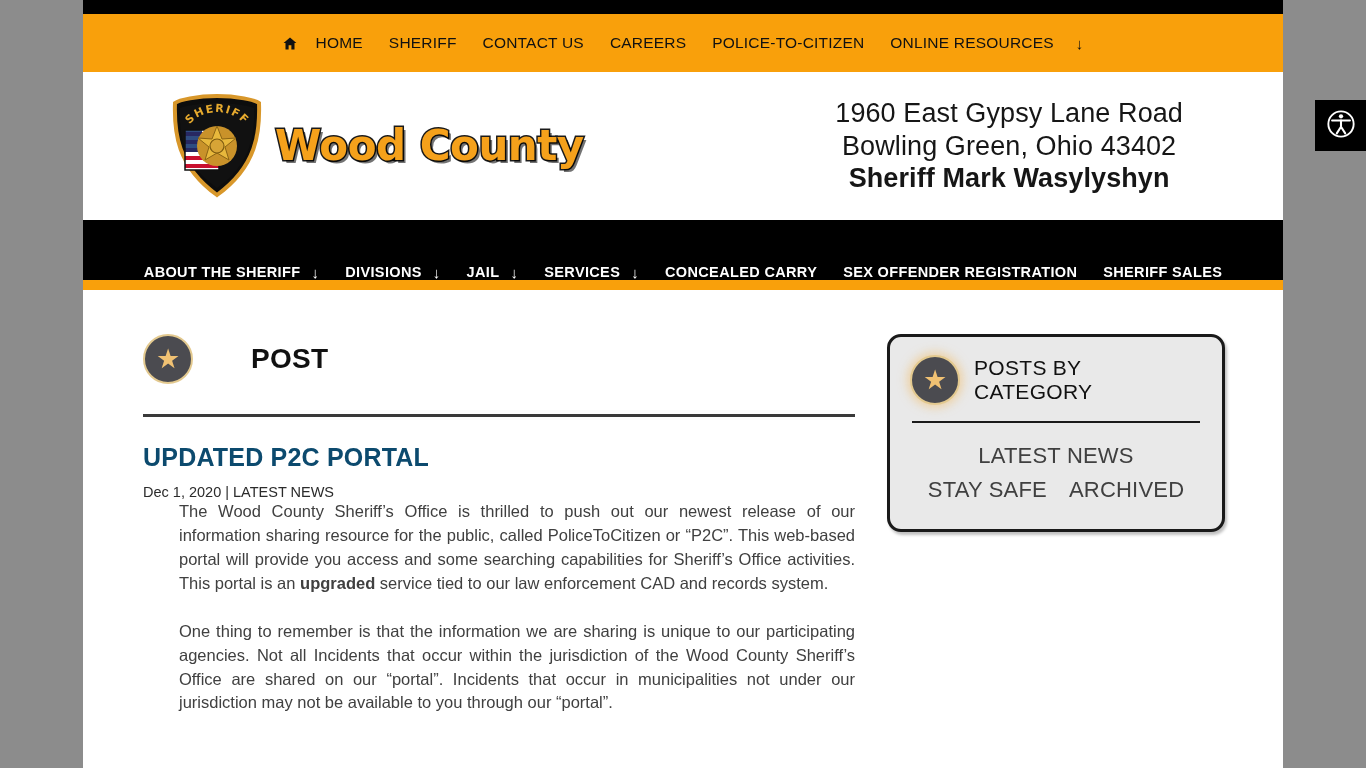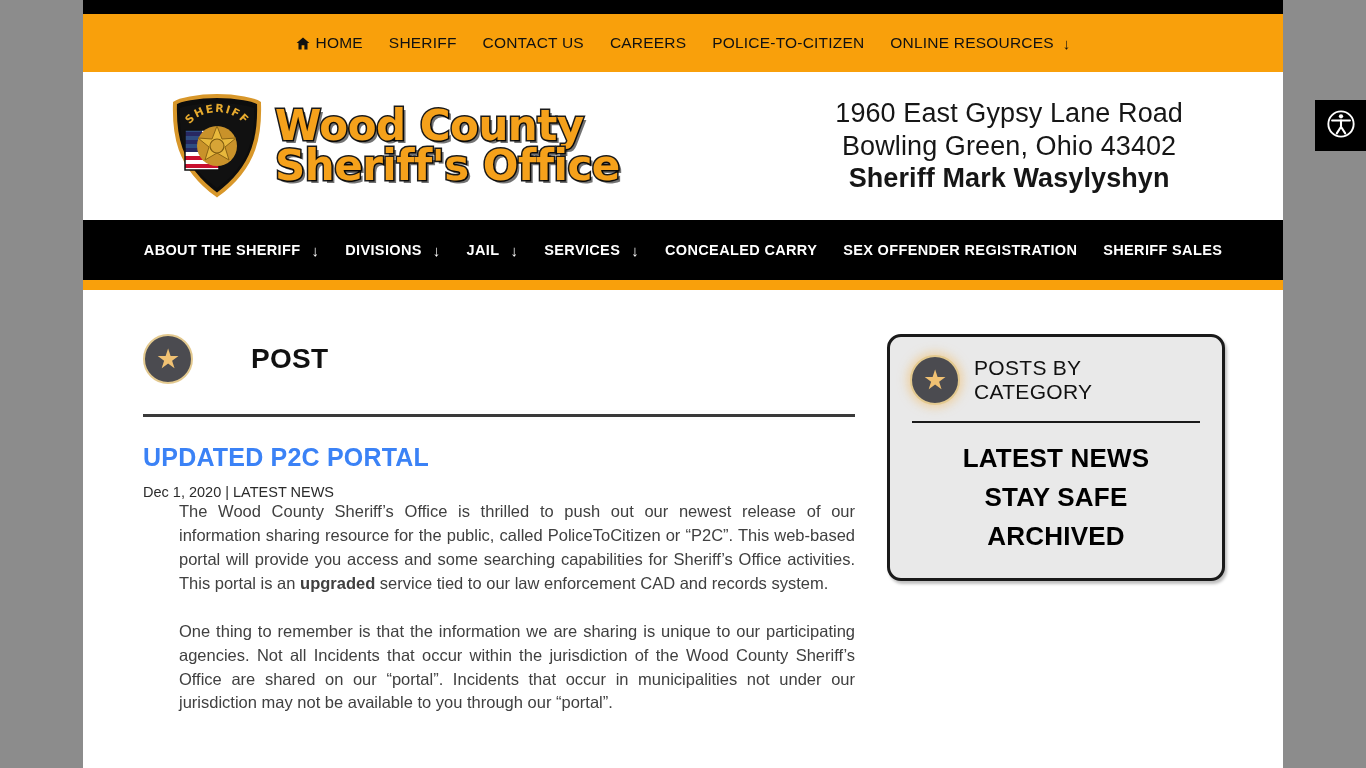--- a/index.html
+++ b/index.html
@@ -33,21 +33,21 @@
     justify-content: center;
   }
   .util-list {
     display: flex;
     align-items: center;
     gap: 26px;
   }
   .util-item {
     display: flex;
     align-items: center;
-    gap: 6px;
+    gap: 19px;
     color: #111111;
     font-size: 15.5px;
     font-weight: 500;
     letter-spacing: .2px;
     white-space: nowrap;
     cursor: pointer;
   }
   .home-icon { display: inline-block; width: 14px; height: 13px; position: relative; }
   .home-icon svg { display: block; }
   .arrow-down { font-size: 15px; line-height: 1; margin-left: 3px; }
@@ -99,21 +99,21 @@
     letter-spacing: .1px;
     white-space: nowrap;
   }
   .addr-line.bold { font-weight: bold; }
 
   
   .mainnav {
     height: 60px;
     background: #000000;
     display: flex;
-    align-items: center;
+    align-items: flex-end;
     justify-content: center;
   }
   .mainnav-list {
     display: flex;
     align-items: center;
     gap: 26px;
   }
   .mainnav-item {
     display: flex;
     align-items: center;
@@ -166,21 +166,21 @@
     margin-left: 42px;
   }
   .hr-dark {
     height: 3px;
     background: #3a3a3a;
     margin-bottom: 26px;
   }
   .entry-title {
     font-size: 25px;
     font-weight: bold;
-    color: #3b82f6;
+    color: #0c4a6e;
     letter-spacing: .2px;
     margin-bottom: 12px;
     cursor: pointer;
   }
   .entry-meta {
     font-size: 14.5px;
     color: #2b2b2b;
   }
   .entry-body p {
     font-size: 16.5px;
@@ -218,23 +218,23 @@
     margin: 0 2px 20px 2px;
   }
   .cat-list {
     display: flex;
     flex-wrap: wrap;
     justify-content: center;
     gap: 8px 22px;
     text-align: center;
   }
   .cat-link {
-    font-size: 26px;
-    font-weight: bold;
-    color: #000000;
+    font-size: 22px;
+    font-weight: normal;
+    color: #404040;
     letter-spacing: .2px;
     cursor: pointer;
     white-space: nowrap;
   }
 
   
   .a11y-btn {
     position: absolute;
     left: 1315px; top: 100px;
     width: 51px; height: 51px;
@@ -308,21 +308,20 @@
 
           <g transform="translate(46,52)">
             <circle r="20" fill="#c9922a"></circle>
             <path d="M0,-20 L5,-7 L19,-8 L8,1 L12,14 L0,7 L-12,14 L-8,1 L-19,-8 L-5,-7 Z" fill="#e8b83c" stroke="#8a6314" stroke-width="1"></path>
             <circle r="7" fill="#d7a436" stroke="#7d5a10" stroke-width="1.2"></circle>
           </g>
         </svg>
       </div>
       <div class="brand-text">
         <span class="brand-line">Wood County</span>
-        <span class="brand-line">Sheriff's Office</span>
       </div>
     </div>
 
     <div class="addr">
       <div class="addr-line">1960 East Gypsy Lane Road</div>
       <div class="addr-line">Bowling Green, Ohio 43402</div>
       <div class="addr-line bold">Sheriff Mark Wasylyshyn</div>
     </div>
 
   </div>

